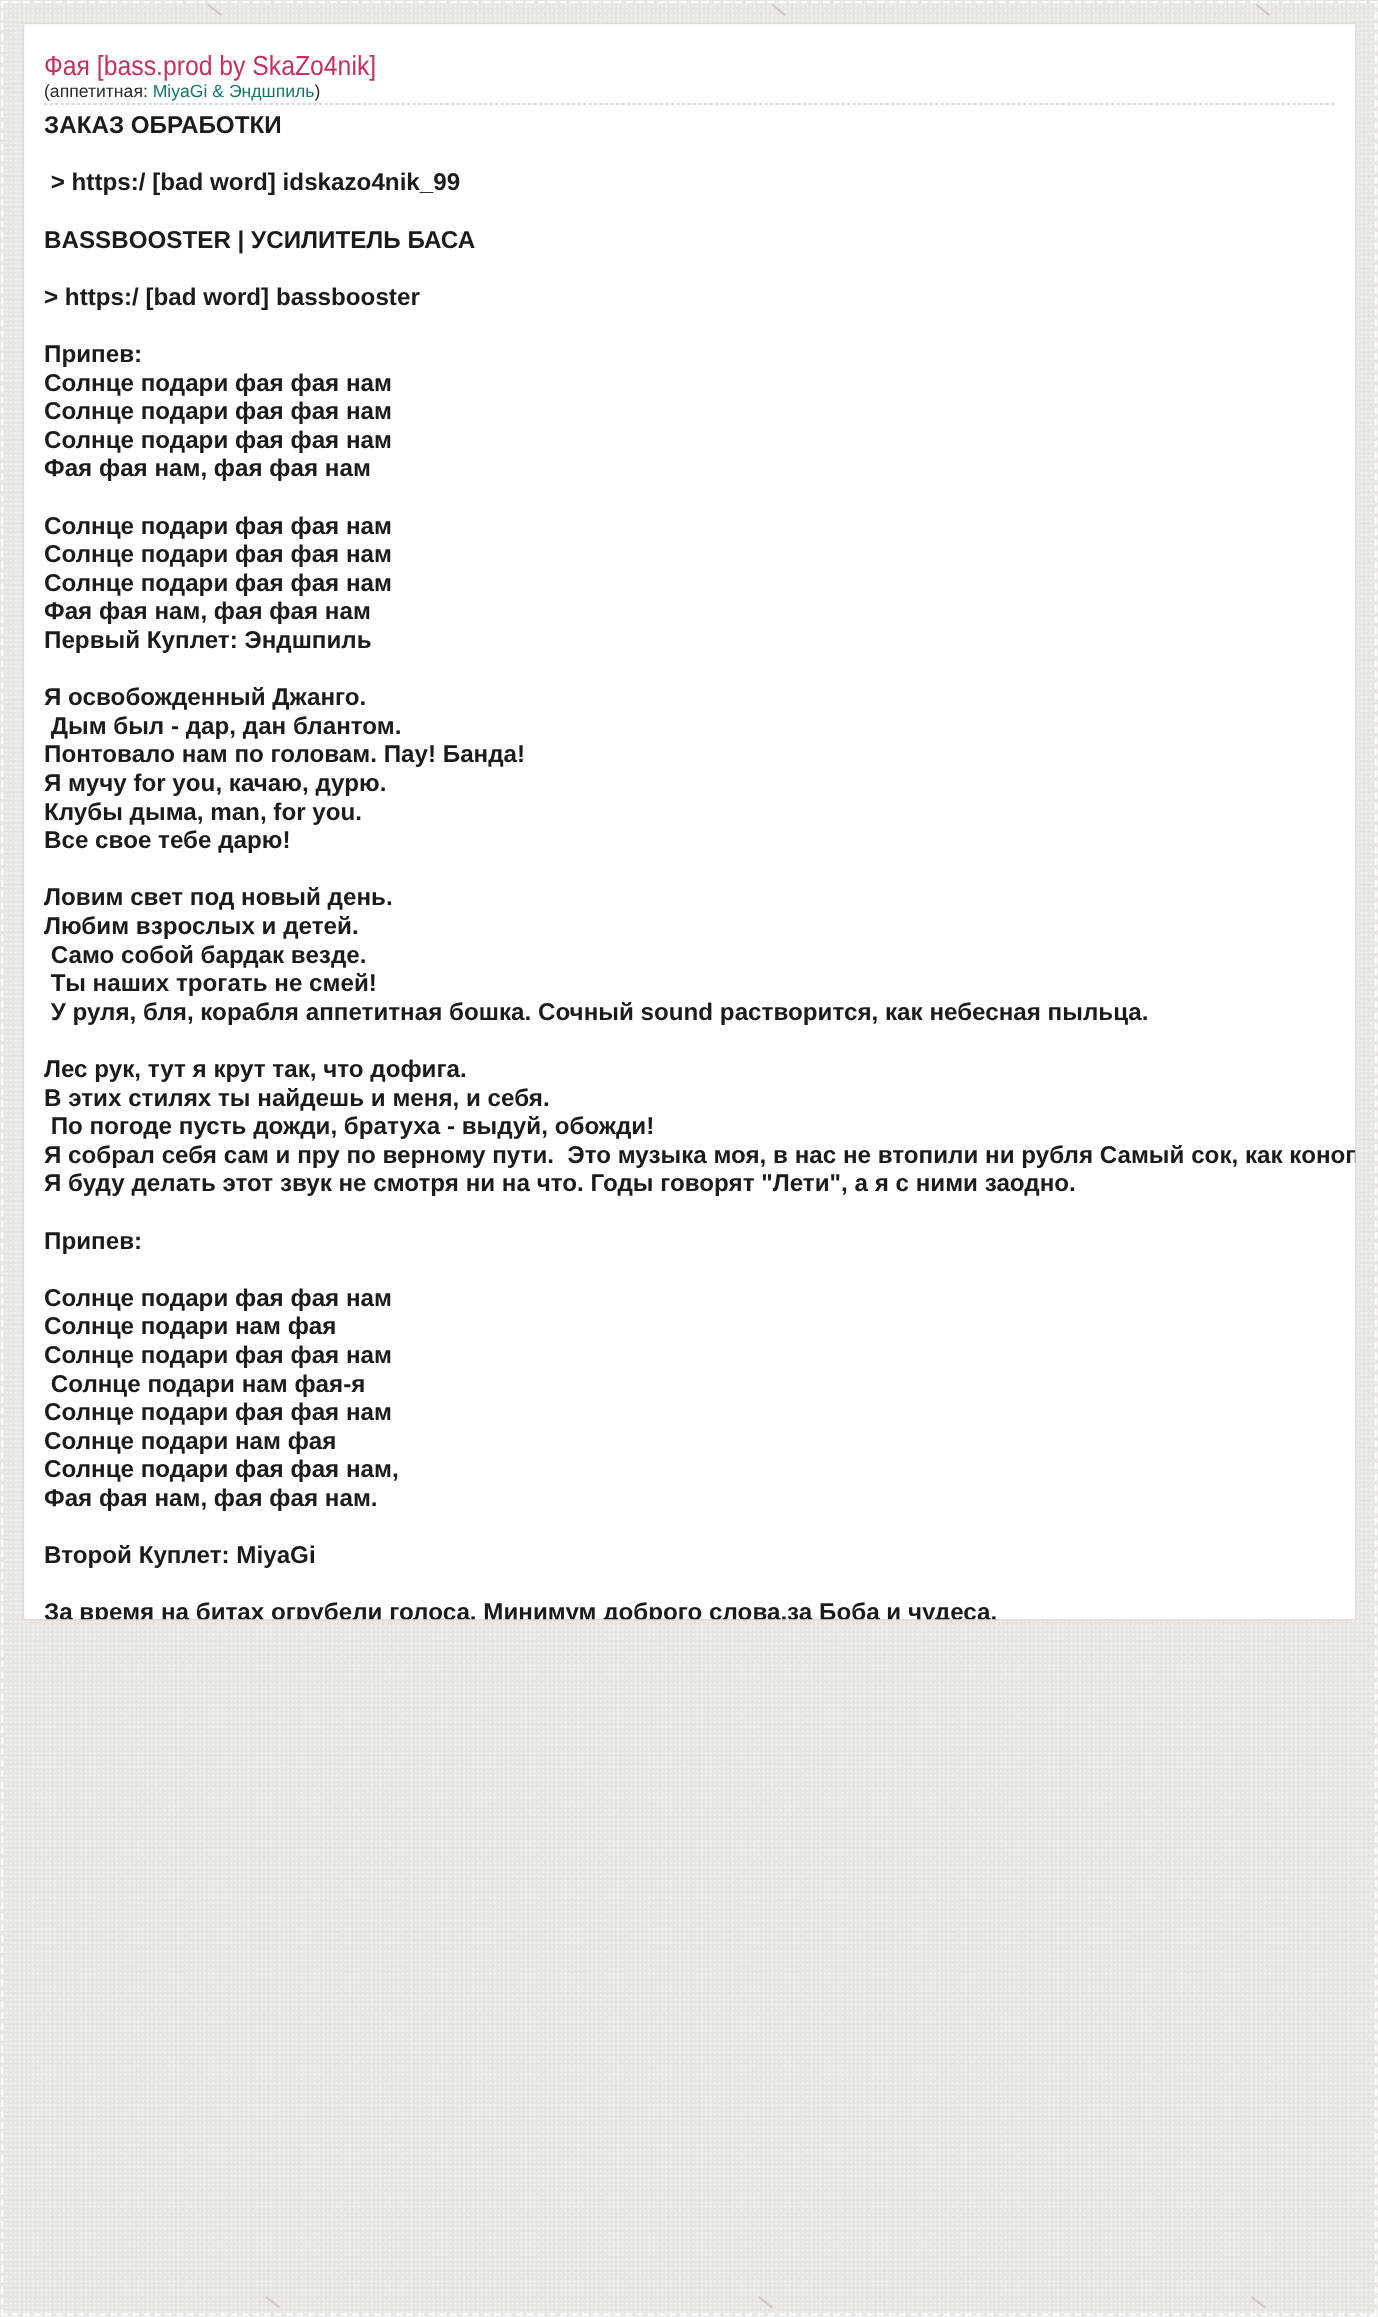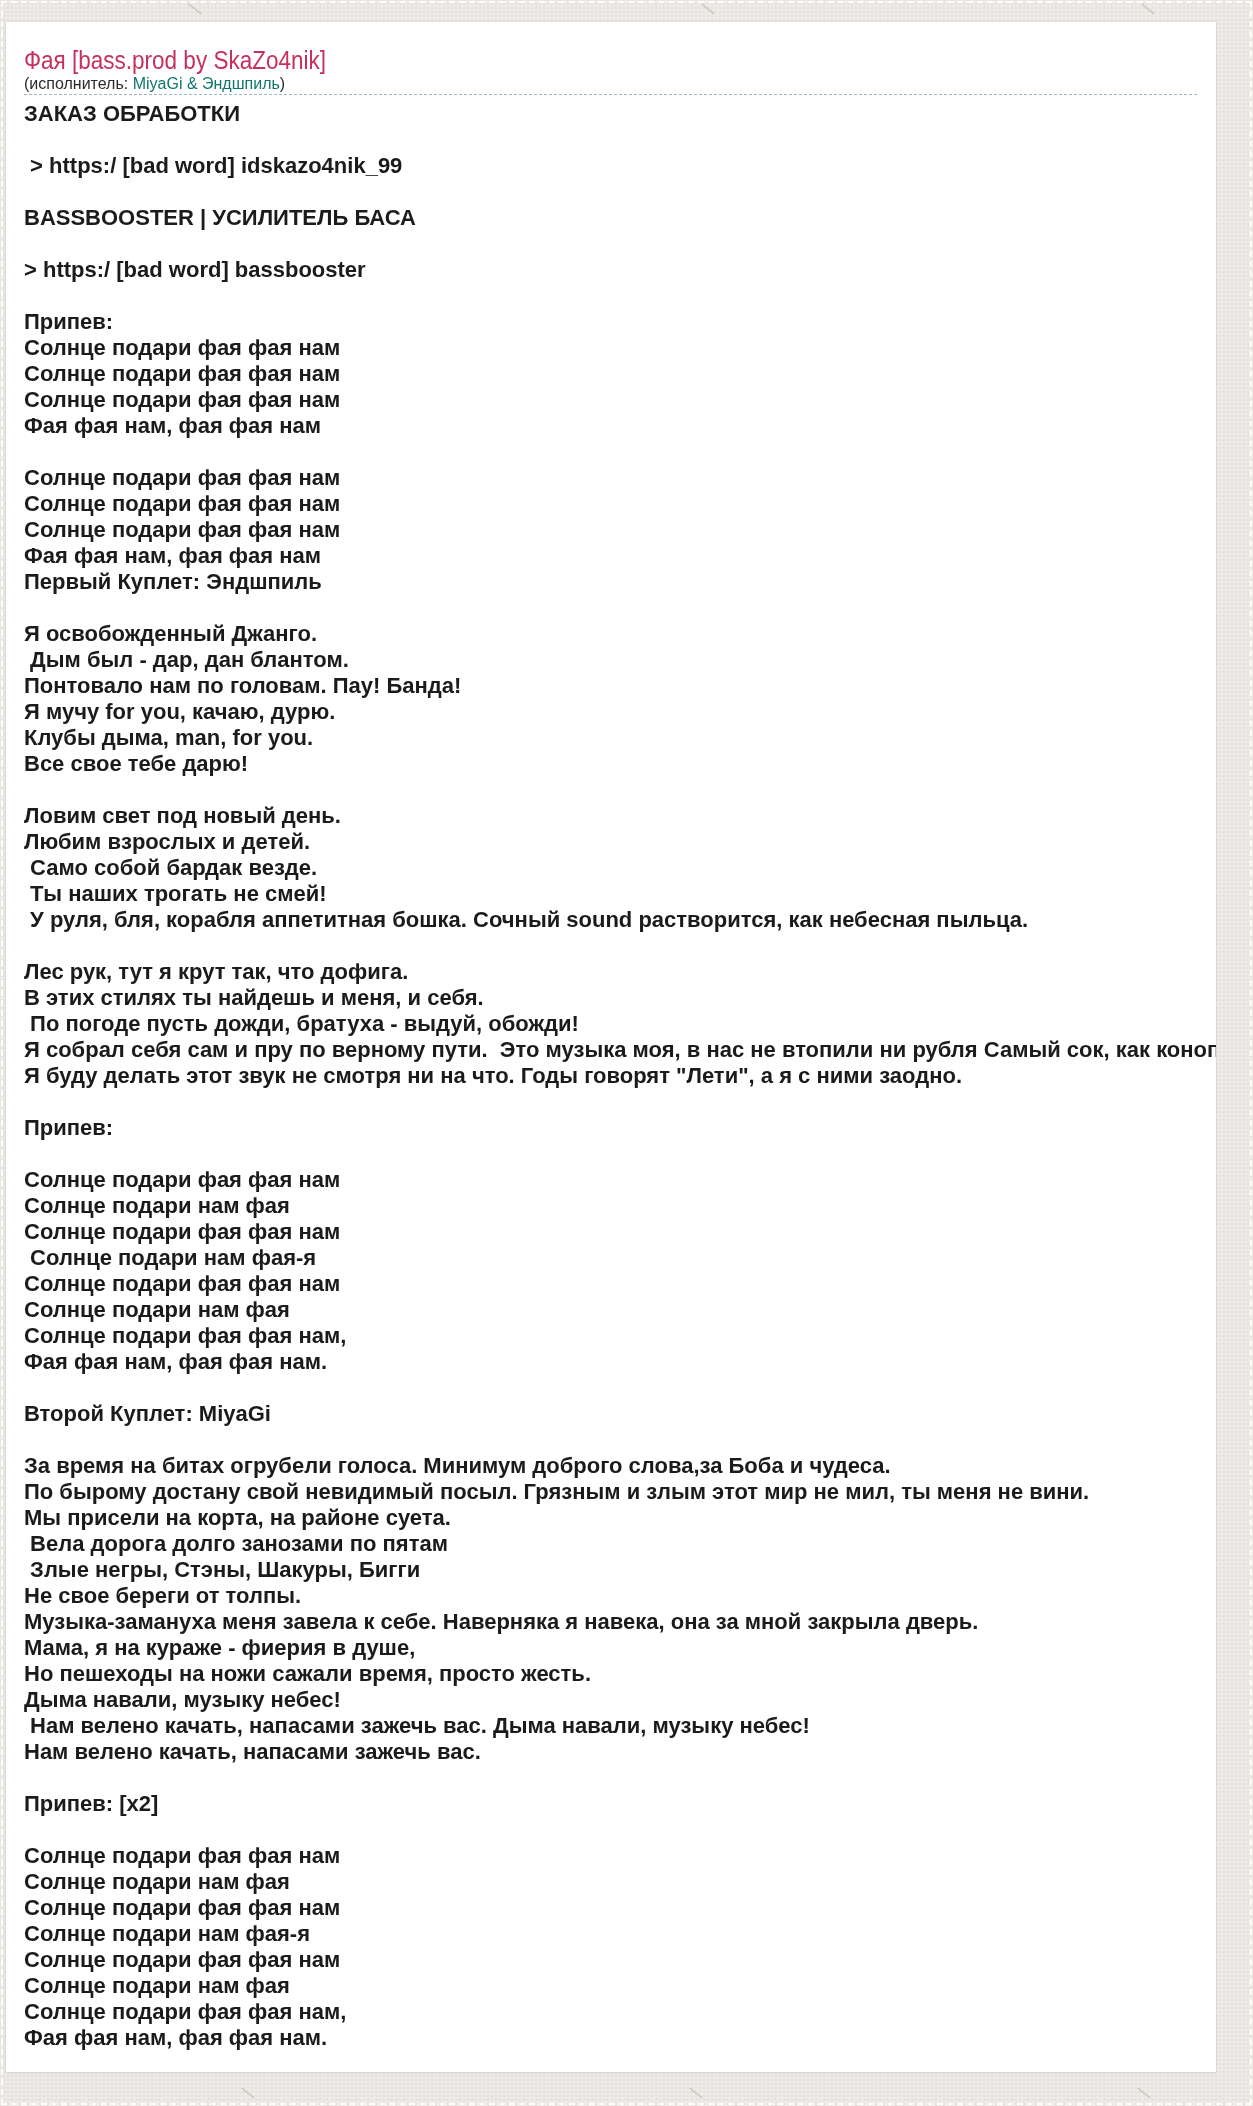--- a/index.html
+++ b/index.html
@@ -27,24 +27,24 @@
   .stitch-mark {
     position: absolute;
     width: 16px;
     height: 2px;
     background: rgba(150,140,128,0.30);
     transform: rotate(38deg);
     z-index: 2;
   }
   .content-card {
     position: absolute;
-    left: 6px;
+    left: 22px;
     top: 22px;
     width: 1210px;
-    height: 2050px;
+    height: 1450px;
     background: #ffffff;
     box-shadow: 0 0 0 1px rgba(0,0,0,0.035), 0 1px 4px rgba(0,0,0,0.06);
     padding: 24px 19px 0 18px;
     overflow: hidden;
     z-index: 1;
   }
   .page-title {
     font-size: 25px;
     line-height: 28px;
     font-weight: 400;
@@ -89,21 +89,21 @@
 <div class="stitch-mark" style="left:700px; top:8px;"></div>
 <div class="stitch-mark" style="left:1140px; top:8px;"></div>
 <div class="stitch-mark" style="left:240px; top:2092px;"></div>
 <div class="stitch-mark" style="left:688px; top:2092px;"></div>
 <div class="stitch-mark" style="left:1136px; top:2092px;"></div>
 
 <div class="content-card">
   <h1 class="page-title">Фая [bass.prod by SkaZo4nik]</h1>
 
   <div class="artist-line">
-    <span>(исполнитель: </span><a class="artist-link">MiyaGi &amp; Эндшпиль</a><span>)</span>
+    <span>(аппетитная: </span><a class="artist-link">MiyaGi &amp; Эндшпиль</a><span>)</span>
   </div>
 
   <div class="header-separator"></div>
 
   <pre class="lyrics-text">ЗАКАЗ ОБРАБОТКИ
 
  &gt; https:/ [bad word] idskazo4nik_99
 
 BASSBOOSTER | УСИЛИТЕЛЬ БАСА
 

